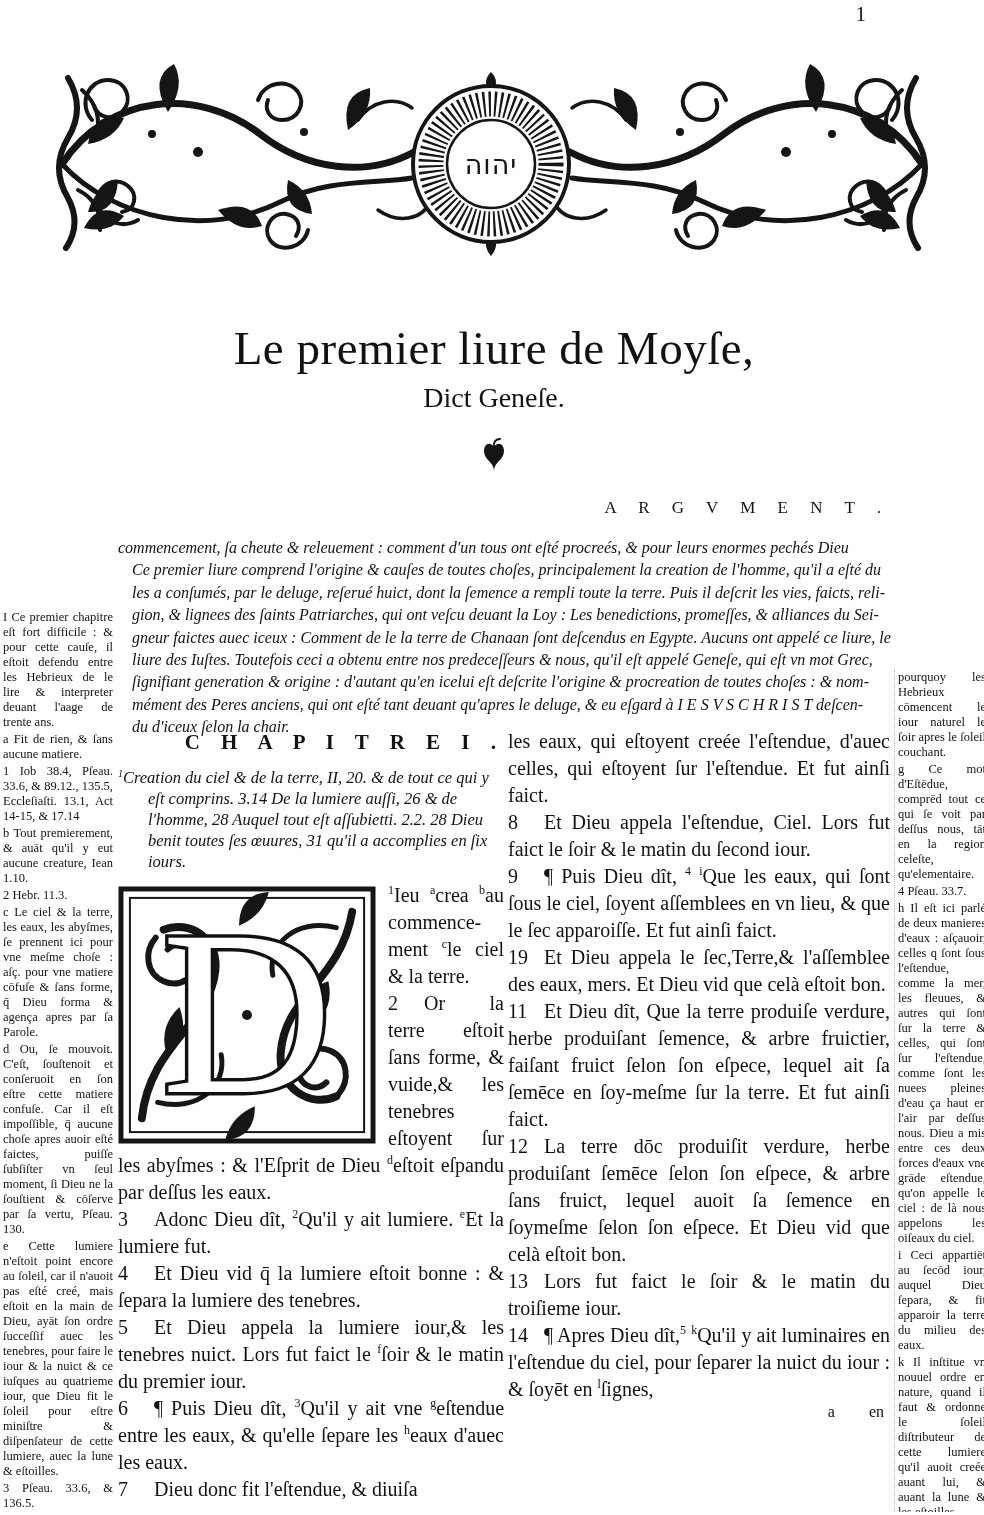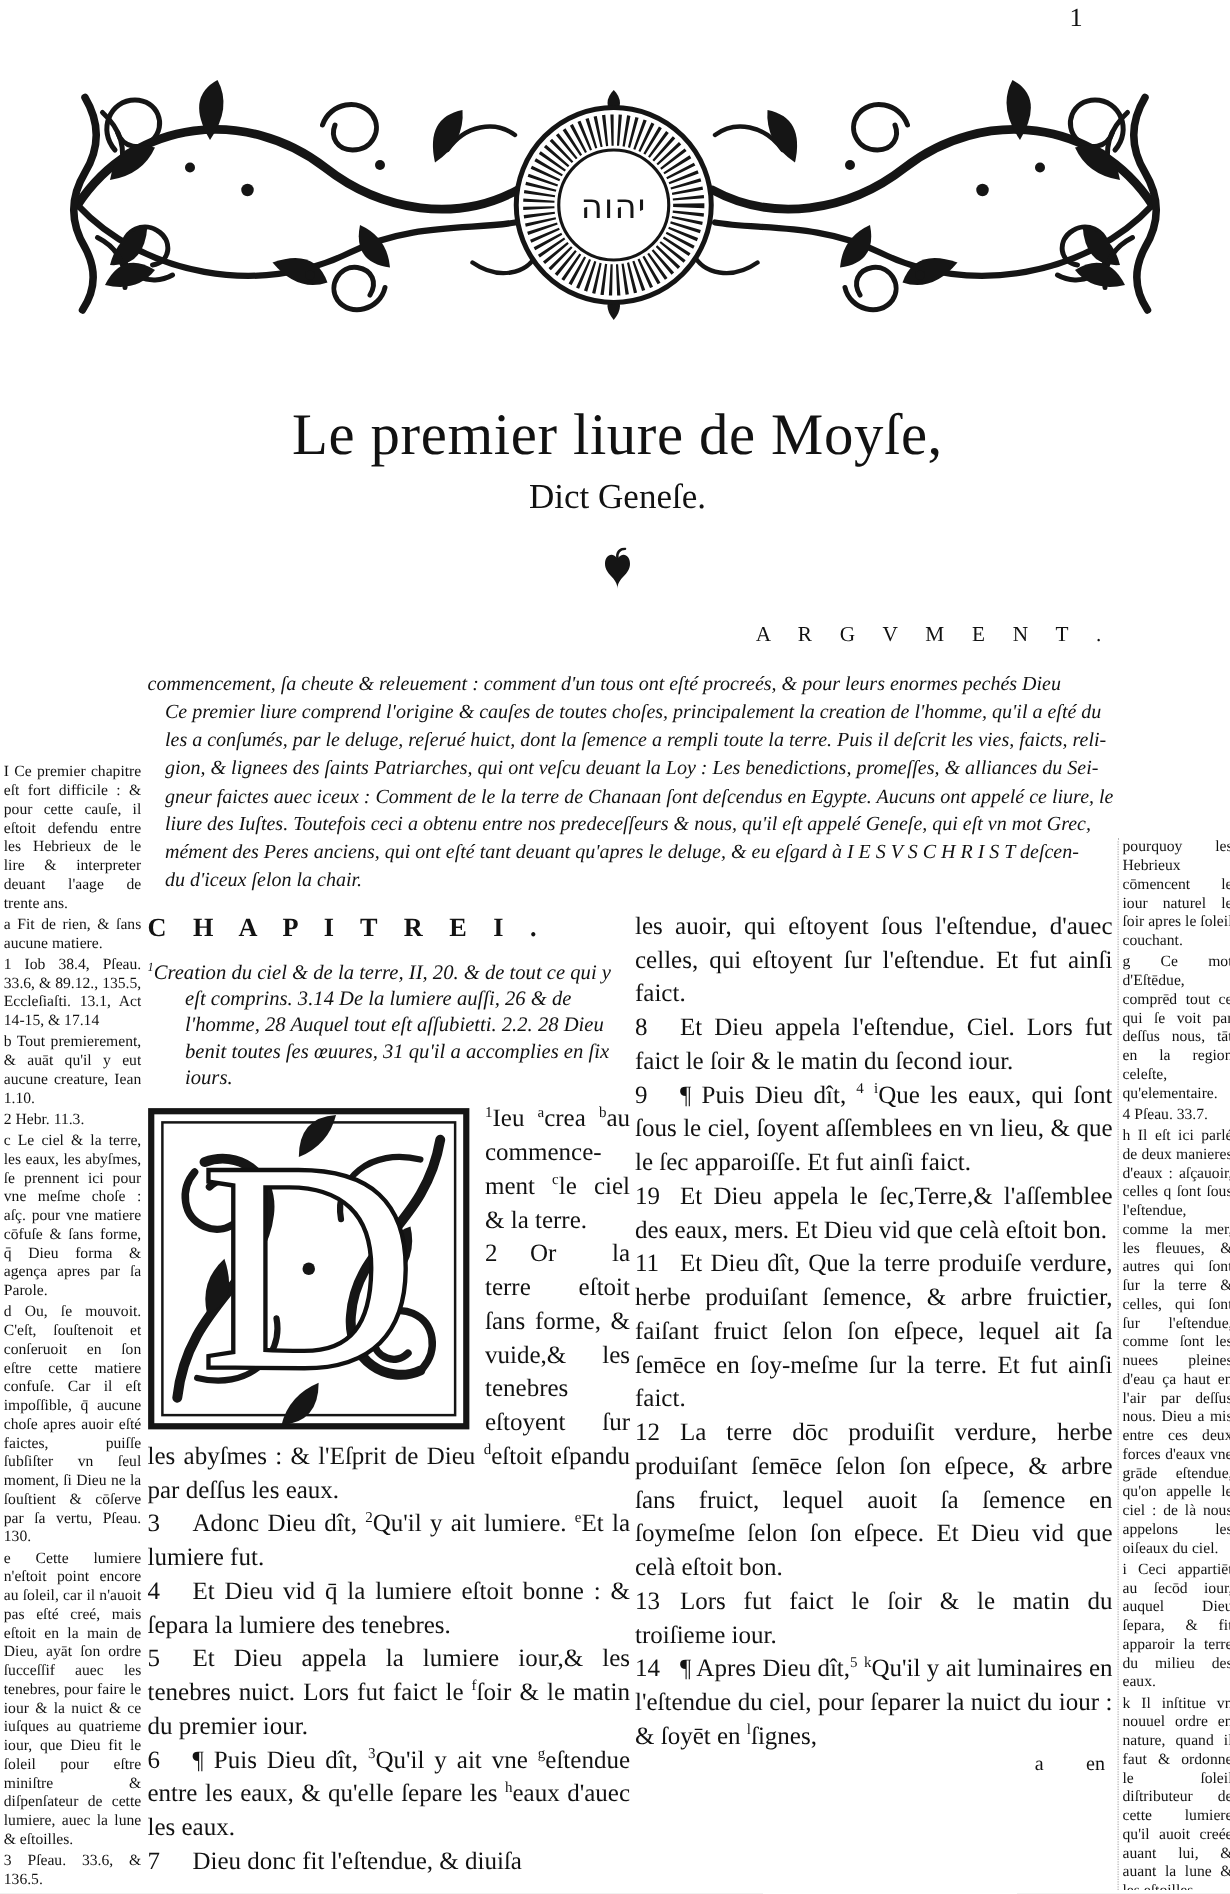--- a/index.html
+++ b/index.html
@@ -18,21 +18,21 @@
   .arg-line + .arg-line{padding-left:14px;}
   .arg-line:last-child{padding-left:14px;}
   .margin-notes{position:absolute;font-size:12.5px;line-height:15px;text-align:justify;}
   #margin-left{left:3px;top:610px;width:110px;height:900px;overflow:hidden;}
   #margin-right{left:894px;top:670px;width:88px;height:842px;overflow:hidden;
                 border-left:1px dotted #b5b5b5;padding-left:3px;}
   .note{margin:0 0 2px;}
   .col{position:absolute;top:728px;overflow:hidden;}
   #col-left{left:118px;width:386px;height:787px;}
   #col-right{left:508px;width:382px;height:787px;}
-  .chapitre{font-size:21px;letter-spacing:8px;text-align:left;margin:2px 0 12px;font-weight:bold;}
+  .chapitre{font-size:21px;letter-spacing:8px;text-align:right;margin:2px 0 12px;font-weight:bold;}
   .summary{font-style:italic;font-size:16.5px;line-height:21px;margin:0 0 10px;
            padding-left:30px;text-indent:-30px;}
   .dropcap{float:left;width:258px;height:258px;margin:4px 12px 3px 0;}
   .verse{margin:0;text-align:justify;font-size:20px;line-height:27px;}
   .vnum{display:inline-block;min-width:36px;}
   sup{font-size:0.6em;line-height:0;}
   .catchword{clear:none;text-align:right;font-size:16px;margin-top:0;padding-right:6px;}
   .catchword .sig{margin-right:34px;}
 </style>
 </head>
@@ -99,20 +99,21 @@
     <div class="arg-head">A R G V M E N T .</div>
   </div>
 
   <div class="argument">
       <div class="arg-line">commencement, ſa cheute &amp; releuement : comment d'un tous ont eſté procreés, &amp; pour leurs enormes pechés Dieu</div>
       <div class="arg-line">Ce premier liure comprend l'origine &amp; cauſes de toutes choſes, principalement la creation de l'homme, qu'il a eſté du</div>
       <div class="arg-line">les a conſumés, par le deluge, reſerué huict, dont la ſemence a rempli toute la terre. Puis il deſcrit les vies, faicts, reli-</div>
       <div class="arg-line">gion, &amp; lignees des ſaints Patriarches, qui ont veſcu deuant la Loy : Les benedictions, promeſſes, &amp; alliances du Sei-</div>
       <div class="arg-line">gneur faictes auec iceux : Comment de le la terre de Chanaan ſont deſcendus en Egypte. Aucuns ont appelé ce liure, le</div>
       <div class="arg-line">liure des Iuſtes. Toutefois ceci a obtenu entre nos predeceſſeurs &amp; nous, qu'il eſt appelé Geneſe, qui eſt vn mot Grec,</div>
+      <div class="arg-line">ſignifiant generation &amp; origine : d'autant qu'en icelui eſt deſcrite l'origine &amp; procreation de toutes choſes : &amp; nom-</div>
       <div class="arg-line">mément des Peres anciens, qui ont eſté tant deuant qu'apres le deluge, &amp; eu eſgard à I E S V S   C H R I S T deſcen-</div>
       <div class="arg-line">du d'iceux ſelon la chair.</div>
     </div>
 
   <div class="margin-notes" id="margin-left">
       <p class="note">I Ce premier chapitre eſt fort difficile : &amp; pour cette cauſe, il eſtoit defendu entre les Hebrieux de le lire &amp; interpreter deuant l'aage de trente ans.</p>
       <p class="note">a Fit de rien, &amp; ſans aucune matiere.</p>
       <p class="note">1 Iob 38.4, Pſeau. 33.6, &amp; 89.12., 135.5, Eccleſiaſti. 13.1, Act 14-15, &amp; 17.14</p>
       <p class="note">b Tout premierement, &amp; auāt qu'il y eut aucune creature, Iean 1.10.</p>
       <p class="note">2 Hebr. 11.3.</p>
@@ -160,21 +161,21 @@
         <p class="verse"><span class="vnum">3</span>Adonc Dieu dît, <sup>2</sup>Qu'il y ait lumiere. <sup>e</sup>Et la lumiere fut.</p>
         <p class="verse"><span class="vnum">4</span>Et Dieu vid q̄ la lumiere eſtoit bonne : &amp; ſepara la lumiere des tenebres.</p>
         <p class="verse"><span class="vnum">5</span>Et Dieu appela la lumiere iour,&amp; les tenebres nuict. Lors fut faict le <sup>f</sup>ſoir &amp; le matin du premier iour.</p>
         <p class="verse"><span class="vnum">6</span>¶ Puis Dieu dît, <sup>3</sup>Qu'il y ait vne <sup>g</sup>eſtendue entre les eaux, &amp; qu'elle ſepare les <sup>h</sup>eaux d'auec les eaux.</p>
         <p class="verse"><span class="vnum">7</span>Dieu donc fit l'eſtendue, &amp; diuiſa</p>
       </div>
   </div>
 
   <div class="col" id="col-right">
     <div>
-        <p class="verse">les auoir, qui eſtoyent ſous l'eſtendue, d'auec celles, qui eſtoyent ſur l'eſtendue. Et fut ainſi faict.</p>
+        <p class="verse">les eaux, qui eſtoyent creée l'eſtendue, d'auec celles, qui eſtoyent ſur l'eſtendue. Et fut ainſi faict.</p>
         <p class="verse"><span class="vnum">8</span>Et Dieu appela l'eſtendue, Ciel. Lors fut faict le ſoir &amp; le matin du ſecond iour.</p>
         <p class="verse"><span class="vnum">9</span>¶ Puis Dieu dît, <sup>4</sup> <sup>i</sup>Que les eaux, qui ſont ſous le ciel, ſoyent aſſemblees en vn lieu, &amp; que le ſec apparoiſſe. Et fut ainſi faict.</p>
         <p class="verse"><span class="vnum">19</span>Et Dieu appela le ſec,Terre,&amp; l'aſſemblee des eaux, mers. Et Dieu vid que celà eſtoit bon.</p>
         <p class="verse"><span class="vnum">11</span>Et Dieu dît, Que la terre produiſe verdure, herbe produiſant ſemence, &amp; arbre fruictier, faiſant fruict ſelon ſon eſpece, lequel ait ſa ſemēce en ſoy-meſme ſur la terre. Et fut ainſi faict.</p>
         <p class="verse"><span class="vnum">12</span>La terre dōc produiſit verdure, herbe produiſant ſemēce ſelon ſon eſpece, &amp; arbre ſans fruict, lequel auoit ſa ſemence en ſoymeſme ſelon ſon eſpece. Et Dieu vid que celà eſtoit bon.</p>
         <p class="verse"><span class="vnum">13</span>Lors fut faict le ſoir &amp; le matin du troiſieme iour.</p>
         <p class="verse"><span class="vnum">14</span>¶ Apres Dieu dît,<sup>5</sup> <sup>k</sup>Qu'il y ait luminaires en l'eſtendue du ciel, pour ſeparer la nuict du iour : &amp; ſoyēt en <sup>l</sup>ſignes,</p>
       </div>
     <div class="catchword">
       <span class="sig">a</span><span>en</span>

